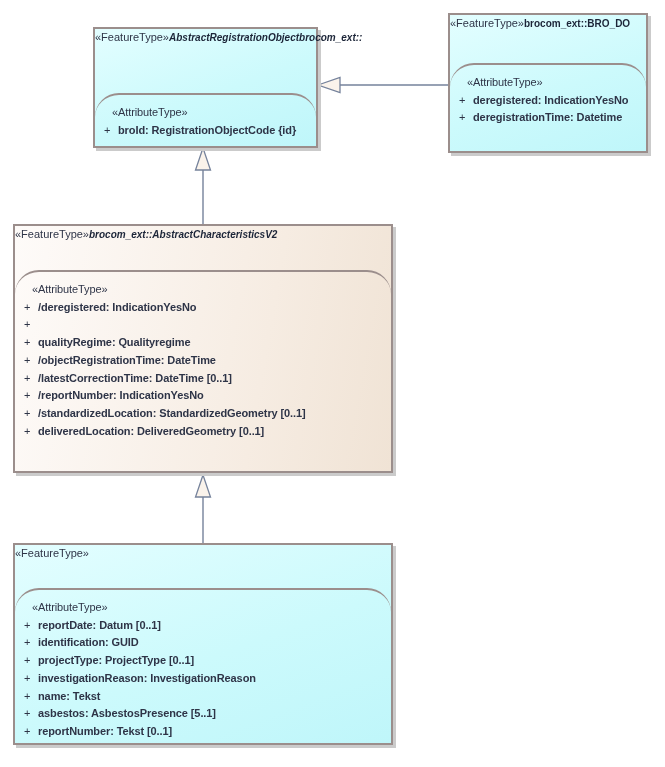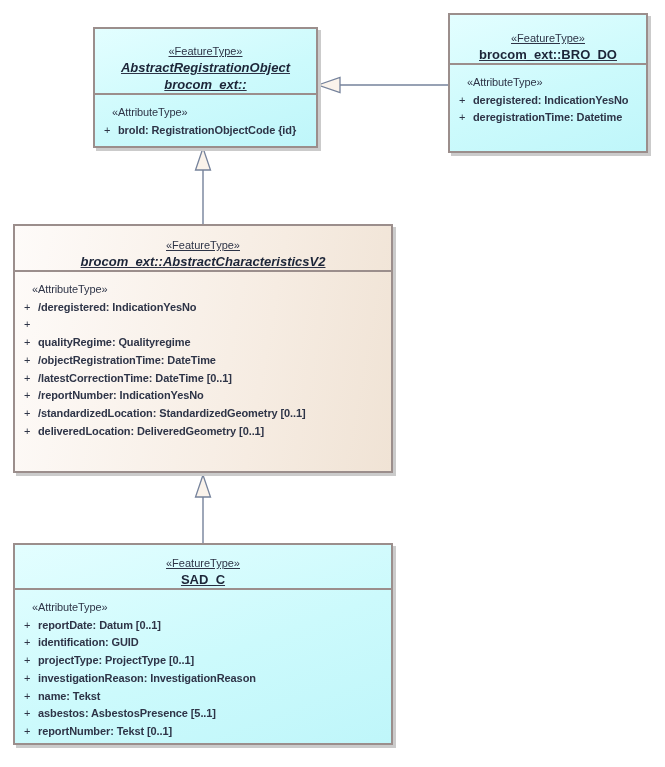--- a/index.html
+++ b/index.html
@@ -14,30 +14,30 @@
   .classbox {
     position:absolute; box-sizing:border-box; z-index:1;
     border:2px solid #9B8E8C; box-shadow:3px 3px 0 #CBCBCB;
     display:flex; flex-direction:column; color:#2E3447;
   }
   .cyan  { background:linear-gradient(160deg,#E3FEFF 0%,#CCFAFC 55%,#BFF6FA 100%); }
   .cream { background:linear-gradient(100deg,#FEFBF9 0%,#F6ECE2 65%,#F0E3D5 100%); }
 
   .header {
     flex:0 0 auto; text-align:center;
-    display:flex; flex-direction:column; justify-content:flex-end;text-decoration:underline;
+    display:flex; flex-direction:row; justify-content:flex-start;
   }
   .stereo { font-size:11px; line-height:16px; }
-  .cname  { font-size:13px; font-weight:bold; line-height:17px; color:#1C2538; }
+  .cname  { font-size:10px; font-weight:bold; line-height:17px; color:#1C2538; }
   .abstract .cname { font-style:italic; }
 
   .attrs {
     flex:1 1 auto; border-top:2px solid #9B8E8C;
     padding:9px 2px 2px 0; font-size:11px; line-height:17.7px;
-    letter-spacing:-0.1px; white-space:nowrap; overflow:hidden;
+    letter-spacing:-0.1px; white-space:nowrap; overflow:hidden;border-radius:24px;
   }
   .attr-header { padding-left:17px; }
   .attr-row { display:flex; }
   .vis { flex:0 0 23px; padding-left:9px; box-sizing:border-box; }
   .atext { flex:0 0 auto;font-weight:bold; }
 </style>
 </head>
 <body>
 
 <div class="canvas">
@@ -127,21 +127,20 @@
       <div class="attr-row">
         <span class="vis">+</span>
         <span class="atext">deliveredLocation: DeliveredGeometry [0..1]</span>
       </div>
     </div>
   </div>
 
   <div class="classbox cyan" style="left:13px; top:543px; width:380px; height:202px;">
     <div class="header" style="height:43px">
       <div class="stereo">«FeatureType»</div>
-      <div class="cname">SAD_C</div>
     </div>
     <div class="attrs">
       <div class="attr-header">«AttributeType»</div>
       <div class="attr-row">
         <span class="vis">+</span>
         <span class="atext">reportDate: Datum [0..1]</span>
       </div>
       <div class="attr-row">
         <span class="vis">+</span>
         <span class="atext">identification: GUID</span>

